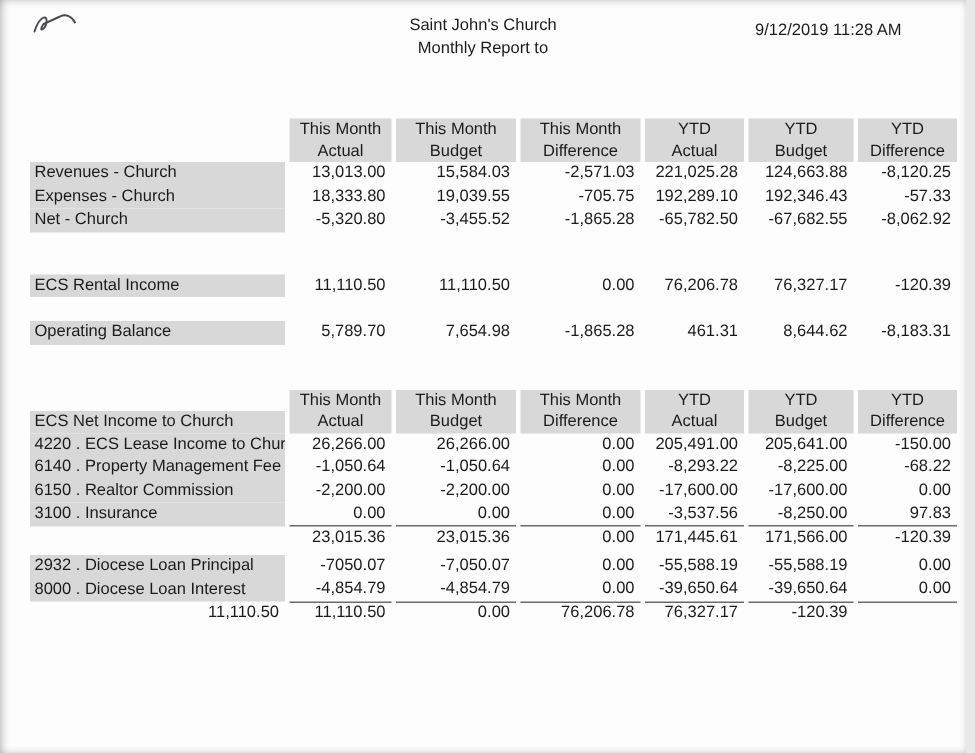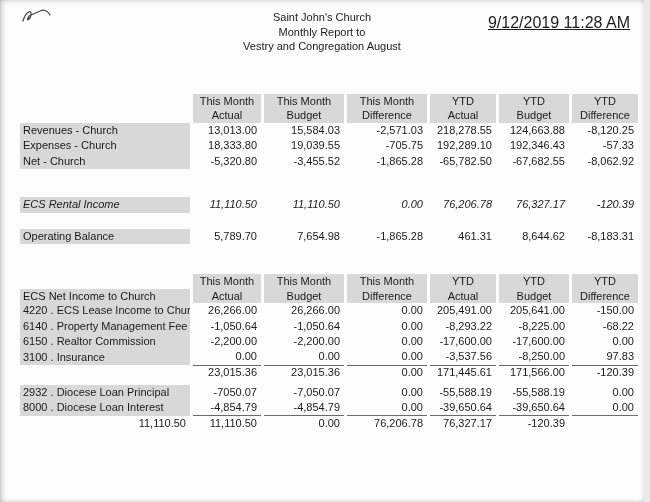--- a/index.html
+++ b/index.html
@@ -17,22 +17,22 @@
     overflow:hidden;
     box-shadow: inset 4px 0 7px -4px rgba(0,0,0,.35),
                 inset 0 4px 7px -5px rgba(0,0,0,.22),
                 inset -3px -3px 6px -4px rgba(0,0,0,.18);
     padding-top:10px;
     box-sizing:border-box;
   }
   .doc-header{ text-align:center; line-height:14.5px; }
   .doc-header div{ white-space:nowrap; }
   .timestamp{
-    position:absolute; top:14px; right:14px;
-    font-size:16px; white-space:nowrap;text-decoration:underline;
+    position:absolute; top:14px; right:43px;
+    font-size:11px; white-space:nowrap;
   }
   .pen-mark{ position:absolute; top:6px; left:20px; }
 
   .ftable{ margin-left:20px; }
   .trow{
     display:grid;
     grid-template-columns:170px 68px 80px 80px 66px 70px 66px;
     column-gap:3px;
     height:15.5px;
     line-height:15.5px;
@@ -54,21 +54,20 @@
 
 <div class="page">
 
   <svg class="pen-mark" width="34" height="22" viewBox="0 0 34 22">
     <path d="M3 15 C6 5, 12 3, 11 9 C10 14, 5 16, 9 10 L20 5 C24 3, 28 5, 30 9" fill="none" stroke="#4a4a52" stroke-width="1.3" stroke-linecap="round"></path>
   </svg>
 
   <div class="doc-header">
     <div>Saint John's Church</div>
     <div>Monthly Report to</div>
-    <div>Vestry and Congregation August</div>
   </div>
 
   <div class="timestamp">9/12/2019 11:28 AM</div>
 
   <div class="ftable" id="summary-table">
       <div class="trow hrow">
         <div class="cell label"></div>
         <div class="cell num center shaded">This Month</div>
         <div class="cell num center shaded">This Month</div>
         <div class="cell num center shaded">This Month</div>
@@ -83,21 +82,21 @@
         <div class="cell num center shaded">Difference</div>
         <div class="cell num center shaded">Actual</div>
         <div class="cell num center shaded">Budget</div>
         <div class="cell num center shaded">Difference</div>
       </div>
       <div class="trow">
         <div class="cell label shaded">Revenues - Church</div>
         <div class="cell num">13,013.00</div>
         <div class="cell num">15,584.03</div>
         <div class="cell num">-2,571.03</div>
-        <div class="cell num">218,278.55</div>
+        <div class="cell num">221,025.28</div>
         <div class="cell num">124,663.88</div>
         <div class="cell num">-8,120.25</div>
       </div>
       <div class="trow">
         <div class="cell label shaded">Expenses - Church</div>
         <div class="cell num">18,333.80</div>
         <div class="cell num">19,039.55</div>
         <div class="cell num">-705.75</div>
         <div class="cell num">192,289.10</div>
         <div class="cell num">192,346.43</div>
@@ -105,21 +104,21 @@
       </div>
       <div class="trow">
         <div class="cell label shaded">Net - Church</div>
         <div class="cell num">-5,320.80</div>
         <div class="cell num">-3,455.52</div>
         <div class="cell num">-1,865.28</div>
         <div class="cell num">-65,782.50</div>
         <div class="cell num">-67,682.55</div>
         <div class="cell num">-8,062.92</div>
       </div>
-      <div class="trow" style="margin-top: 28px; font-style: italic;">
+      <div class="trow" style="margin-top: 28px;">
         <div class="cell label shaded">ECS Rental Income</div>
         <div class="cell num">11,110.50</div>
         <div class="cell num">11,110.50</div>
         <div class="cell num">0.00</div>
         <div class="cell num">76,206.78</div>
         <div class="cell num">76,327.17</div>
         <div class="cell num">-120.39</div>
       </div>
       <div class="trow" style="margin-top: 16px;">
         <div class="cell label shaded">Operating Balance</div>

